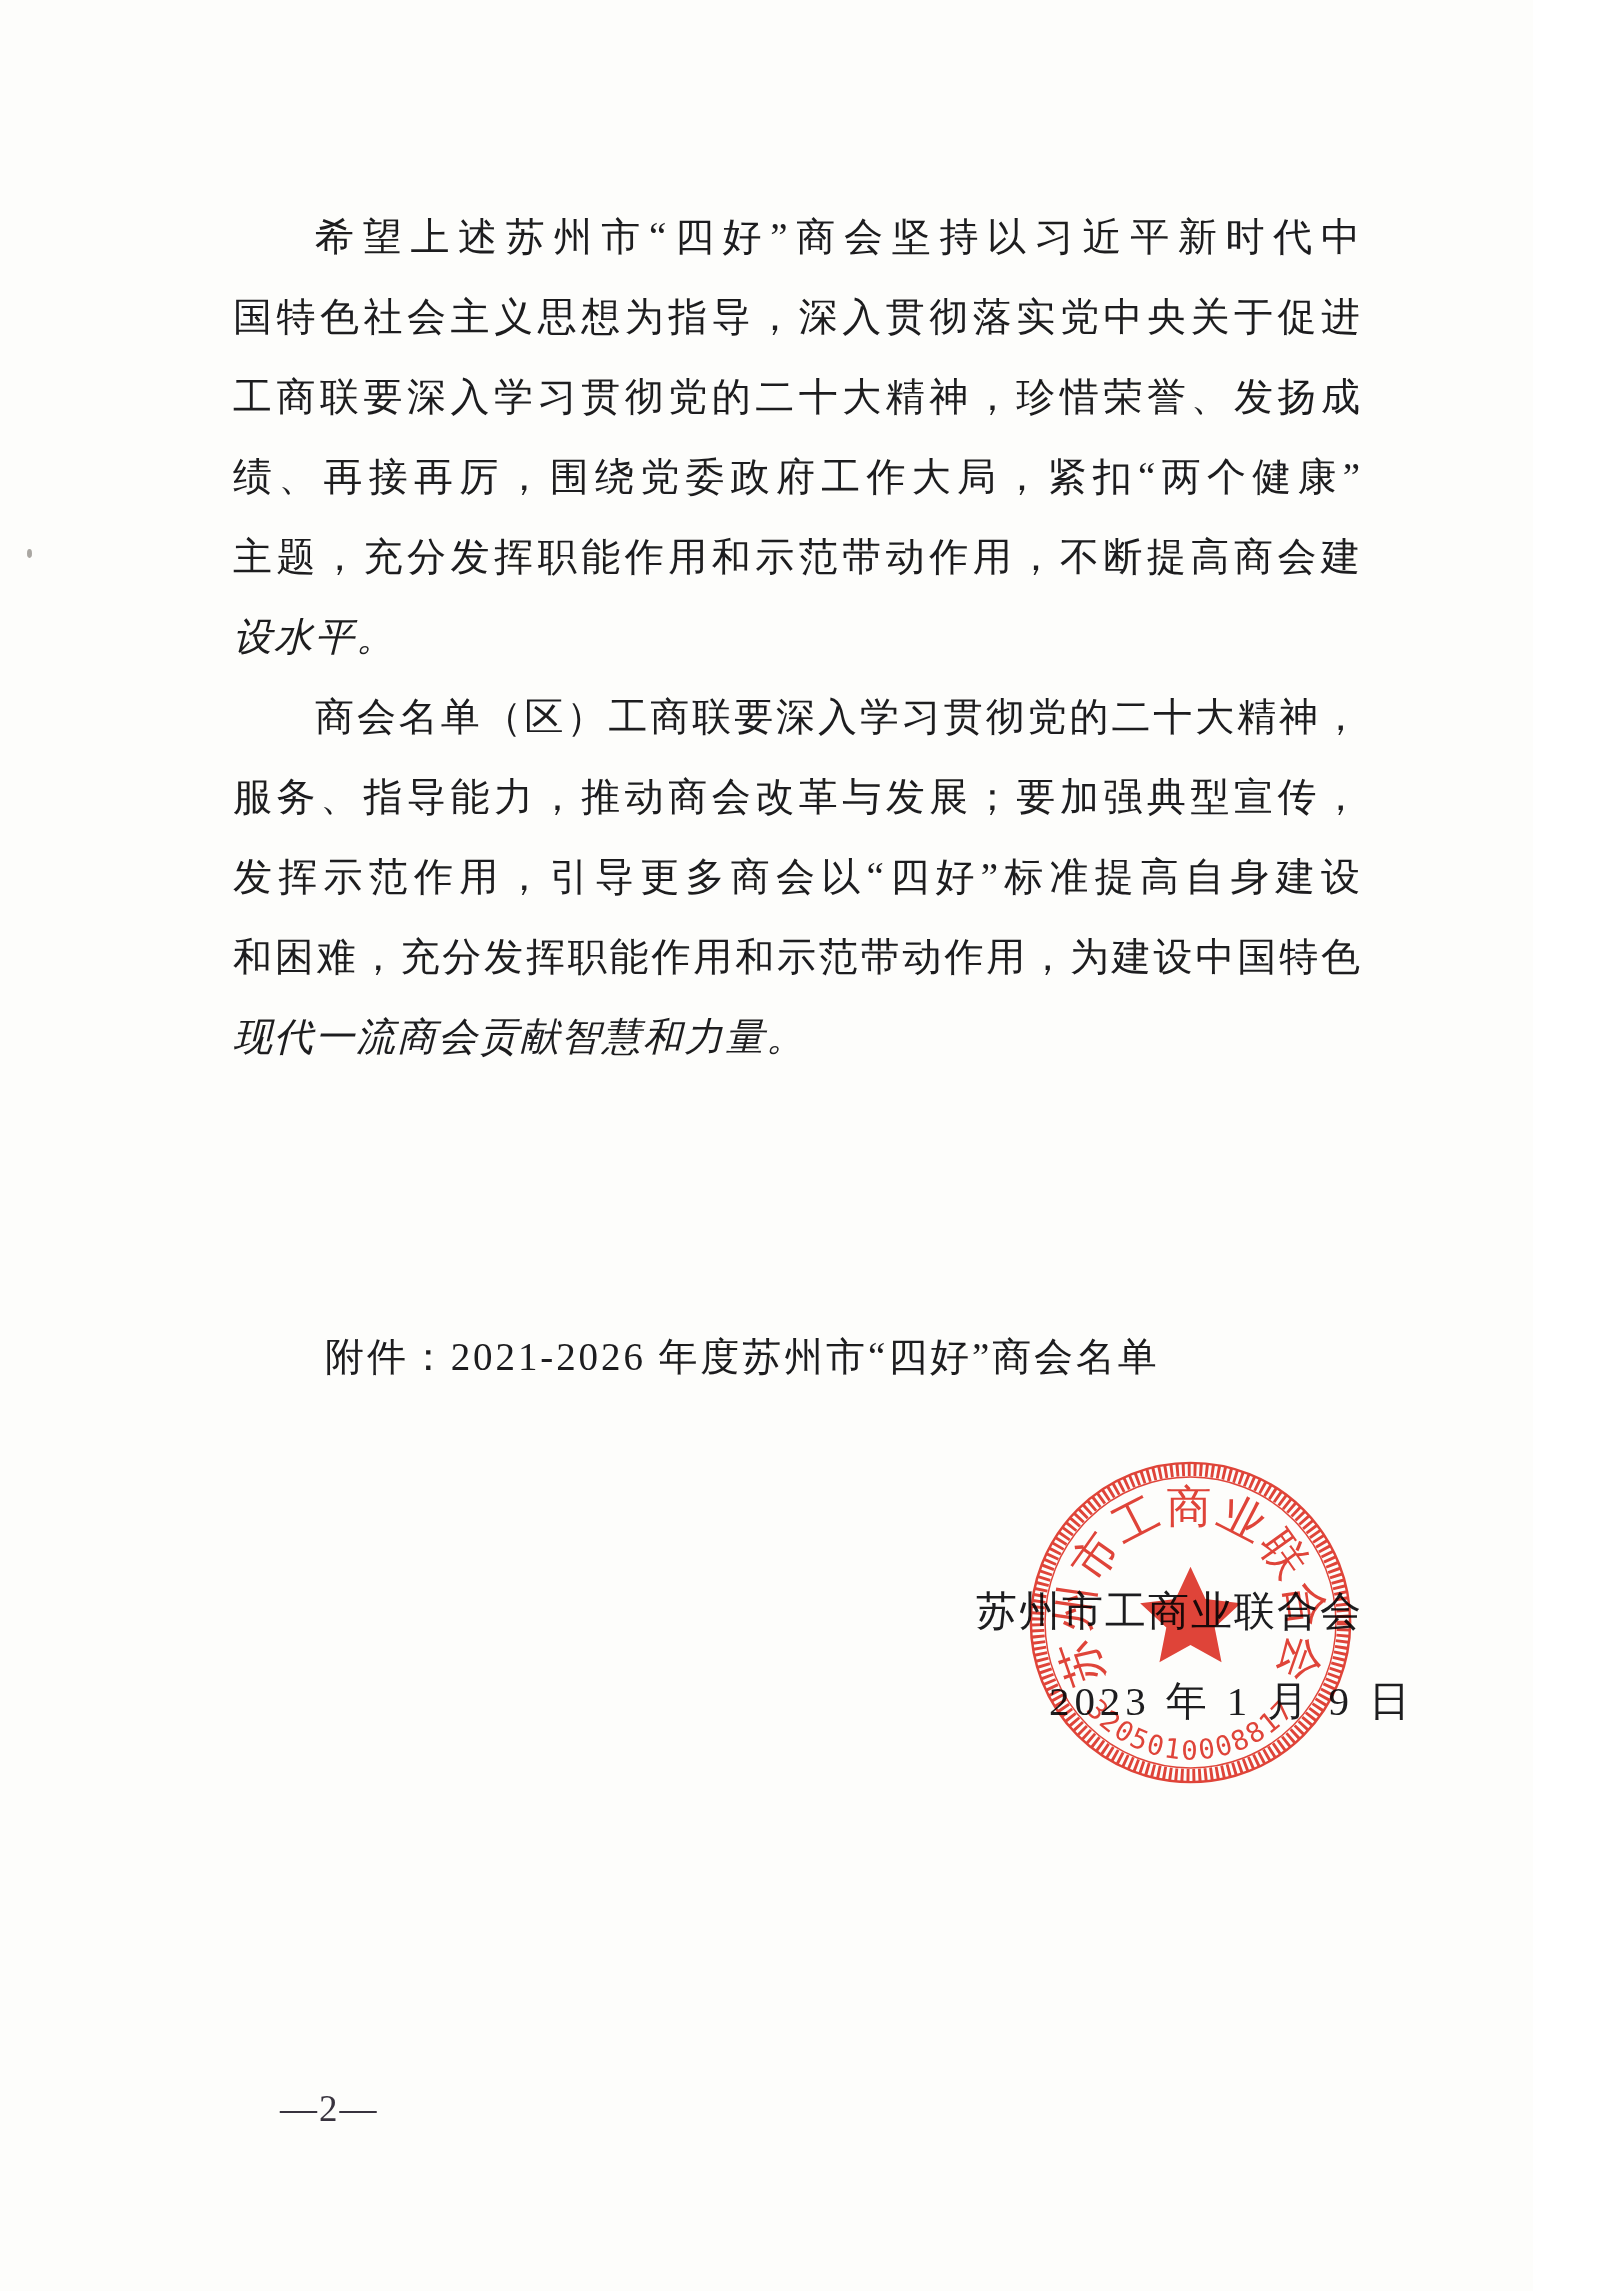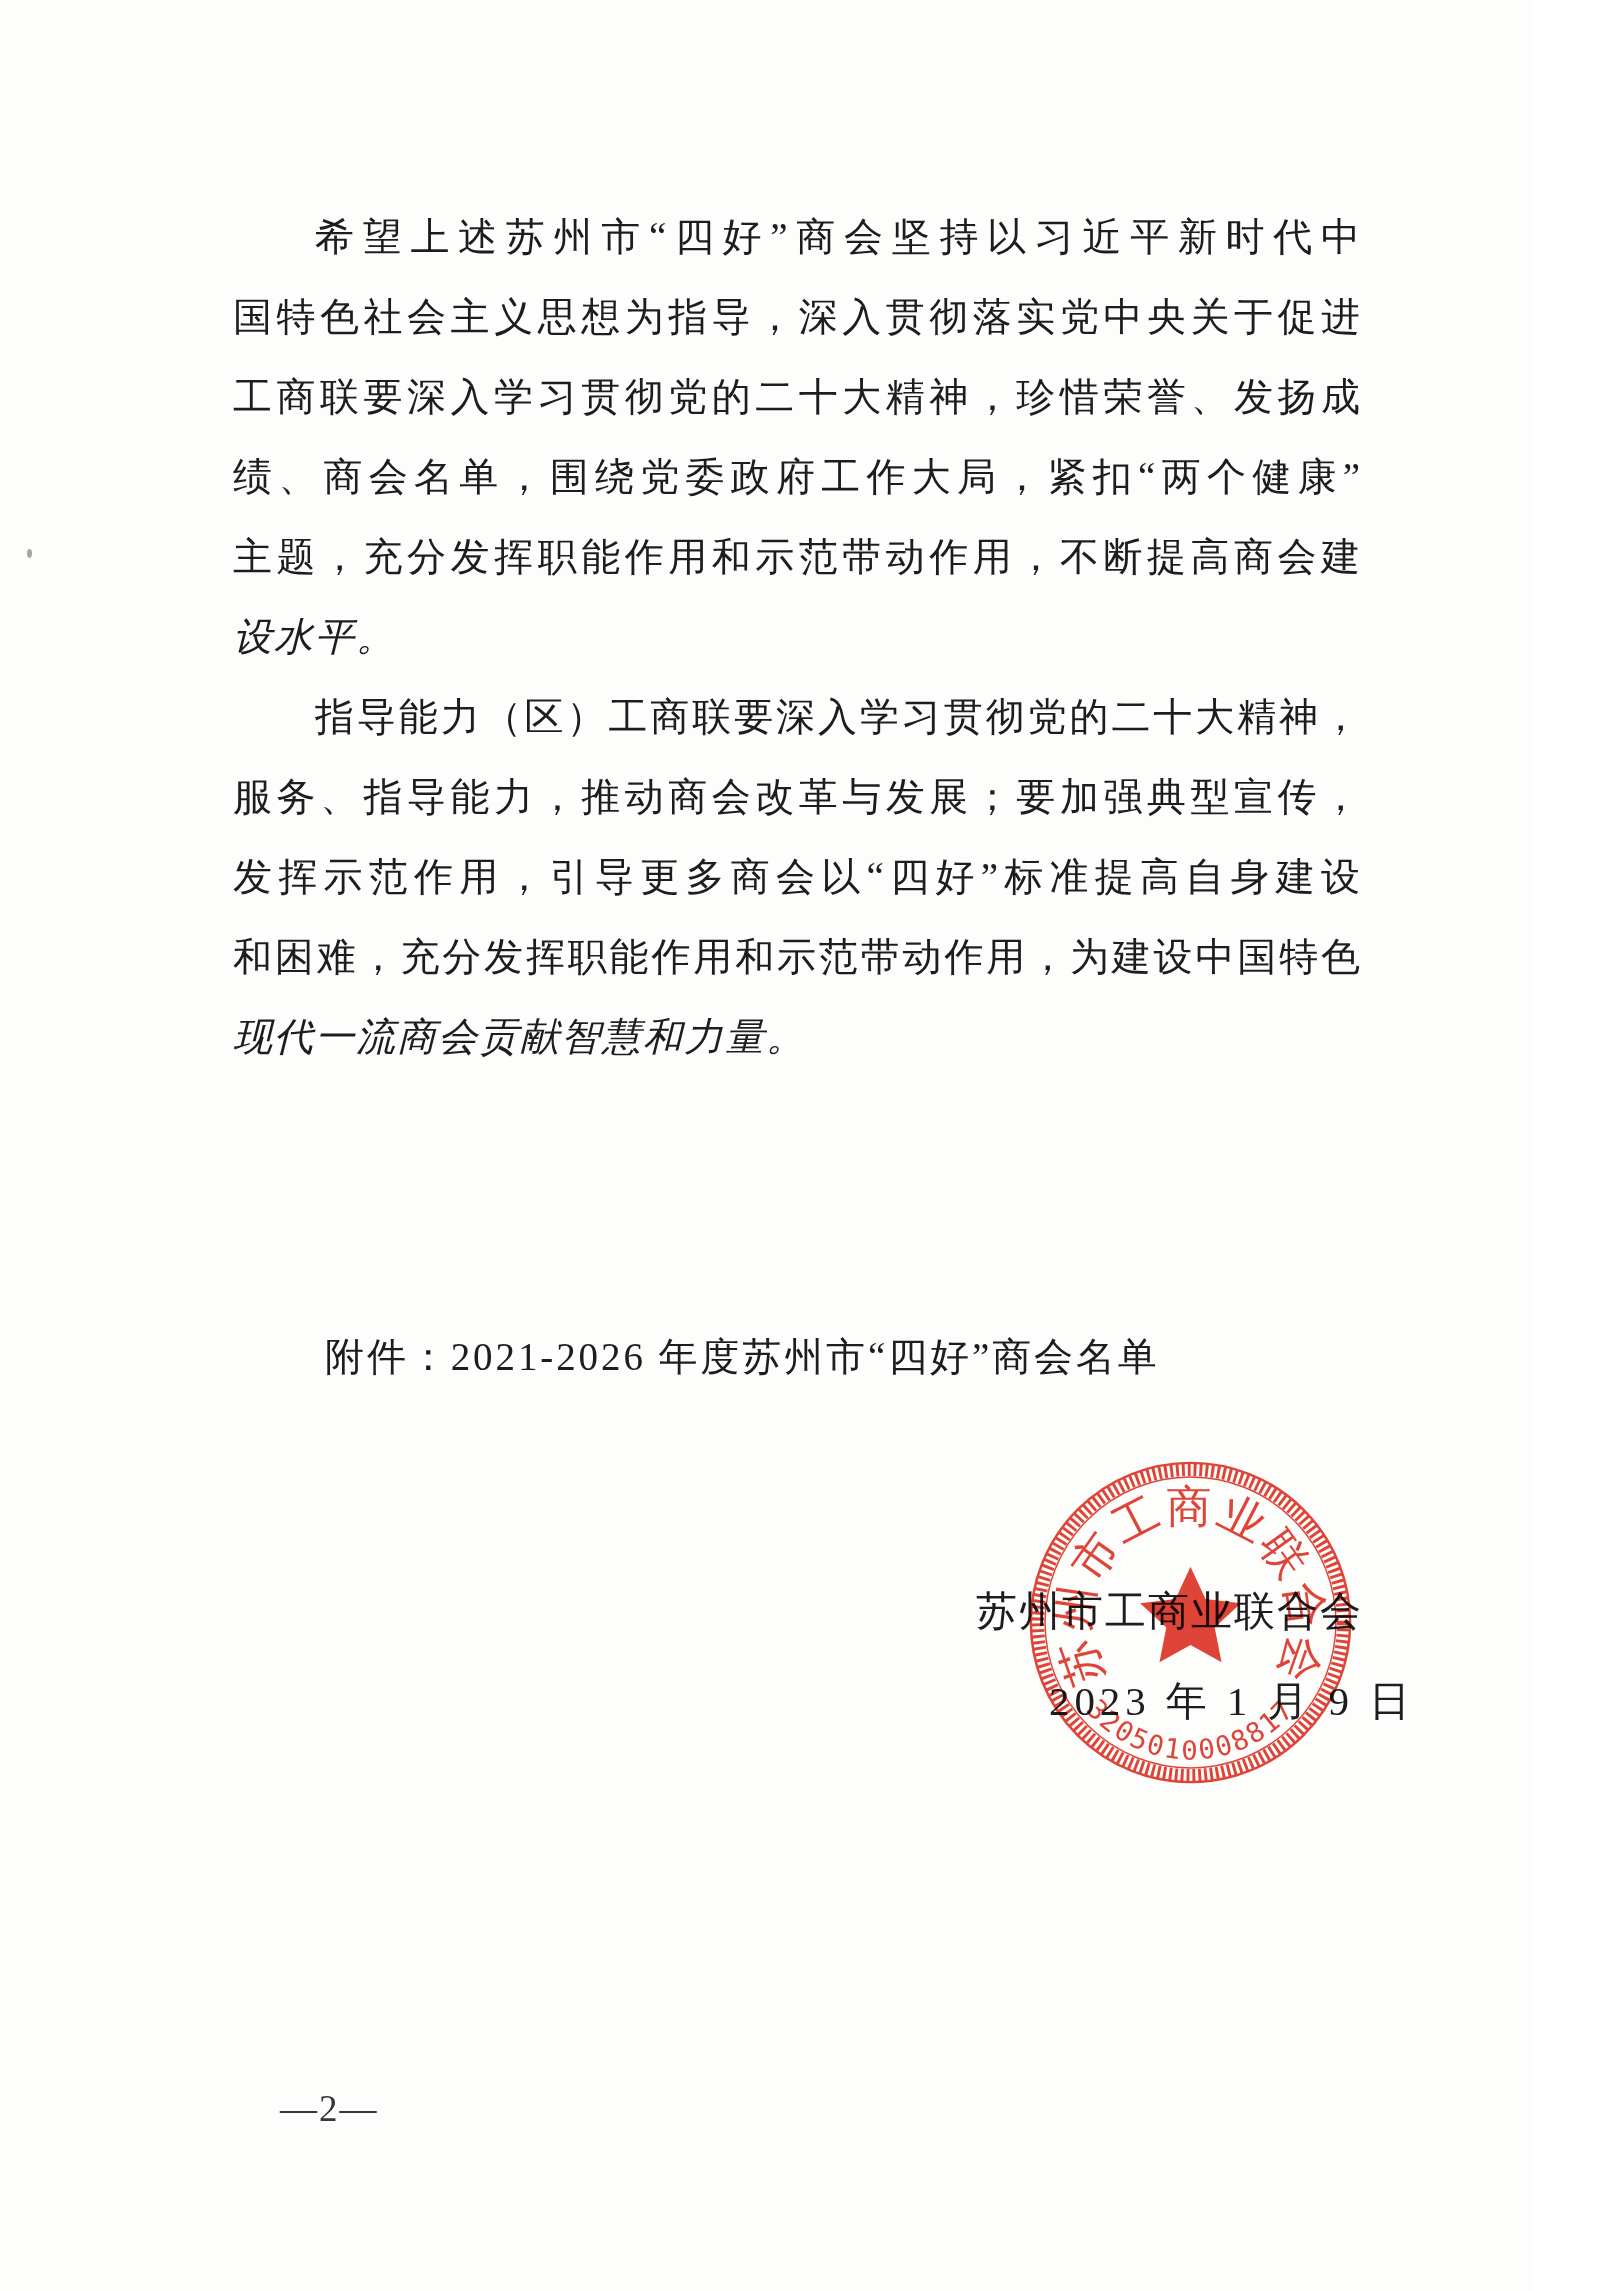--- a/index.html
+++ b/index.html
@@ -23,26 +23,26 @@
 
 <div class="page">
 
   <div class="speck"></div>
 
   <div class="bodytext">
     <div>
       <div class="tline tindent">希望上述苏州市“四好”商会坚持以习近平新时代中</div>
       <div class="tline">国特色社会主义思想为指导，深入贯彻落实党中央关于促进</div>
       <div class="tline">工商联要深入学习贯彻党的二十大精神，珍惜荣誉、发扬成</div>
-      <div class="tline">绩、商会名单，围绕党委政府工作大局，紧扣“两个健康”</div>
+      <div class="tline">绩、再接再厉，围绕党委政府工作大局，紧扣“两个健康”</div>
       <div class="tline">主题，充分发挥职能作用和示范带动作用，不断提高商会建</div>
       <div class="tline tend">设水平。</div>
     </div>
     <div>
-      <div class="tline tindent">指导能力（区）工商联要深入学习贯彻党的二十大精神，</div>
+      <div class="tline tindent">商会名单（区）工商联要深入学习贯彻党的二十大精神，</div>
       <div class="tline">服务、指导能力，推动商会改革与发展；要加强典型宣传，</div>
       <div class="tline">发挥示范作用，引导更多商会以“四好”标准提高自身建设</div>
       <div class="tline">和困难，充分发挥职能作用和示范带动作用，为建设中国特色</div>
       <div class="tline tend">现代一流商会贡献智慧和力量。</div>
     </div>
   </div>
 
   <div class="attachment">附件：2021-2026 年度苏州市“四好”商会名单</div>
 
   <div class="sig-org">苏州市工商业联合会</div>

